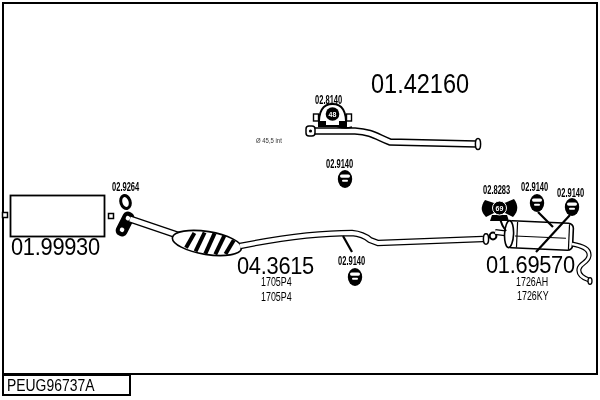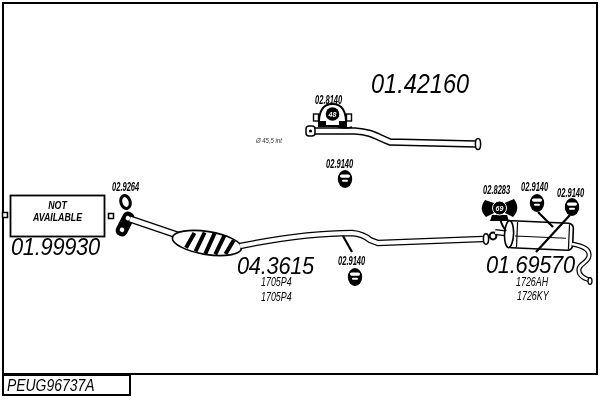--- a/index.html
+++ b/index.html
@@ -1,17 +1,17 @@
 <!DOCTYPE html>
 <html><head>
 <meta charset="utf-8">
 <style>
   html,body{margin:0;padding:0;background:#ffffff;}
   .stage{position:relative;width:600px;height:400px;background:#fff;overflow:hidden;
-         font-family:"Liberation Sans",sans-serif;color:#000;font-style:italic;}
+         font-family:"Liberation Sans",sans-serif;color:#000;}
   .stage svg{position:absolute;left:0;top:0;}
   .lbl{position:absolute;line-height:1;color:#000;white-space:nowrap;transform-origin:0 0;}
   .big-xl{font-size:28px;transform:scaleX(0.84);}
   .big{font-size:23px;transform:scaleX(0.95);letter-spacing:-0.3px;}
   .plbl{font-size:13px;font-weight:bold;transform:scaleX(0.58);}
   .sub{font-size:12px;transform:scaleX(0.74);}
   .note{font-size:7px;transform:scaleX(0.85);color:#333;}
   .na-wrap{position:absolute;left:10px;top:200px;width:95px;text-align:center;
            font-size:11px;font-weight:bold;line-height:11.5px;}
   .na-wrap div{transform:scaleX(0.8);transform-origin:50% 0;}
@@ -120,24 +120,20 @@
   <div class="lbl big-xl" style="left:371px;top:70px;">01.42160</div>
 
   <div class="lbl plbl" style="left:315px;top:93px;">02.8140</div>
 
   <div class="lbl note" style="left:256px;top:137px;">Ø 45,5 int</div>
 
   <div class="lbl plbl" style="left:326px;top:157px;">02.9140</div>
 
   <div class="lbl plbl" style="left:112px;top:180px;">02.9264</div>
 
-  <div class="na-wrap">
-    <div>NOT</div>
-    <div>AVAILABLE</div>
-  </div>
 
   <div class="lbl big" style="left:11px;top:236px;">01.99930</div>
 
   <div class="lbl big" style="left:237px;top:255px;">04.3615</div>
   <div class="lbl sub" style="left:261px;top:276px;">1705P4</div>
   <div class="lbl sub" style="left:261px;top:291px;">1705P4</div>
 
   <div class="lbl plbl" style="left:338px;top:254px;">02.9140</div>
 
   <div class="lbl plbl" style="left:483px;top:183px;">02.8283</div>

